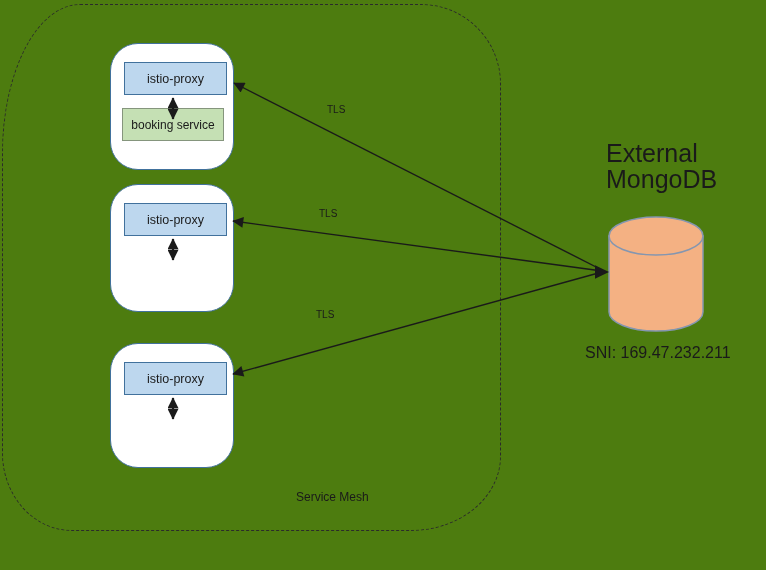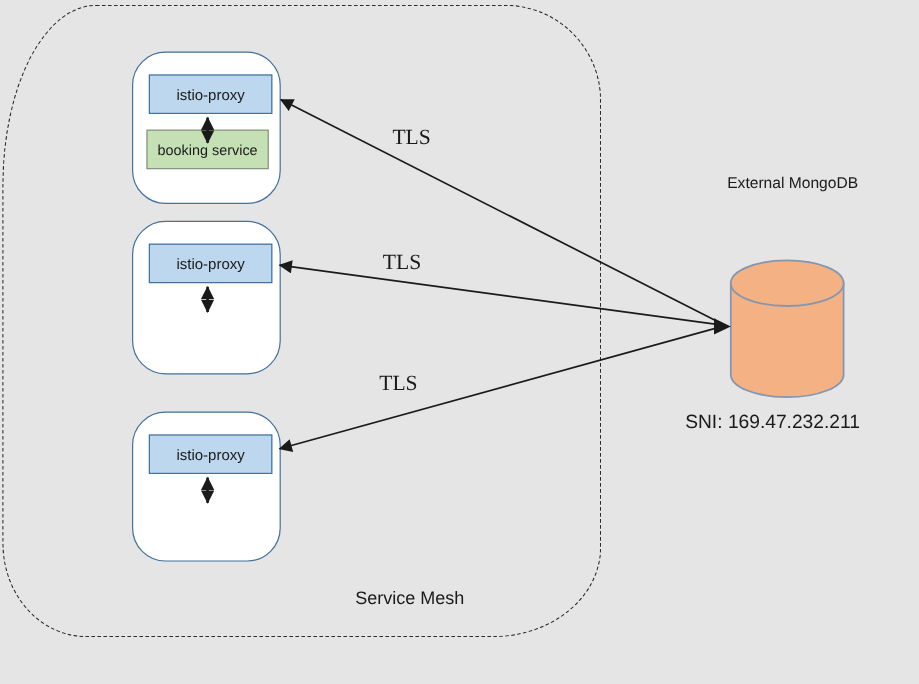--- a/index.html
+++ b/index.html
@@ -6,21 +6,21 @@
     margin: 0;
     padding: 0;
     background: #ffffff;
     font-family: "Liberation Sans", sans-serif;
     color: #1a1a1a;
   }
   .canvas {
     position: relative;
     width: 766px;
     height: 570px;
-    background: #e5e5e5;
+    background: #4d7c0f;
     overflow: hidden;
   }
   
   .mesh-boundary {
     position: absolute;
     left: 2px; top: 4px;
     width: 499px; height: 527px;
     border: 1px dashed #2b2b2b;
     border-radius: 78px 80px 90px 70px / 150px 80px 75px 78px;
     box-sizing: border-box;
@@ -55,33 +55,33 @@
     font-size: 12px;
     white-space: nowrap;
   }
   .overlay {
     position: absolute;
     left: 0; top: 0;
     width: 766px; height: 570px;
     pointer-events: none;
   }
   .label { position: absolute; white-space: nowrap; }
-  .tls { font-size: 18px; font-family: Liberation Serif, serif; }
+  .tls { font-size: 10px; }
   .tls1 { left: 327px; top: 104px; }
   .tls2 { left: 319px; top: 208px; }
   .tls3 { left: 316px; top: 309px; }
   .db-title {
     left: 606px; top: 140px;
     width: 120px;
-    font-size: 13px;
+    font-size: 25px;
     line-height: 26px;
     white-space: normal;
   }
-  .sni-label { left: 571px; top: 344px; font-size: 16px; }
-  .mesh-label { left: 296px; top: 490px; font-size: 15px; }
+  .sni-label { left: 585px; top: 344px; font-size: 16px; }
+  .mesh-label { left: 296px; top: 490px; font-size: 12px; }
 </style>
 </head>
 <body>
 
 <div class="canvas">
 
   <div class="mesh-boundary"></div>
 
   <div class="pod" style="left:110px; top:43px; height:127px;">
     <div class="proxy-box">

